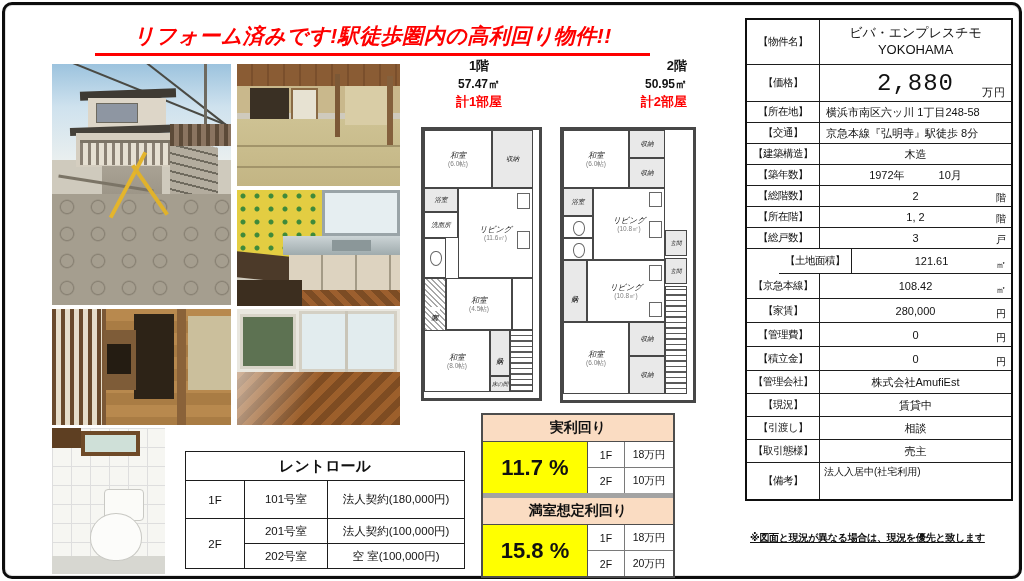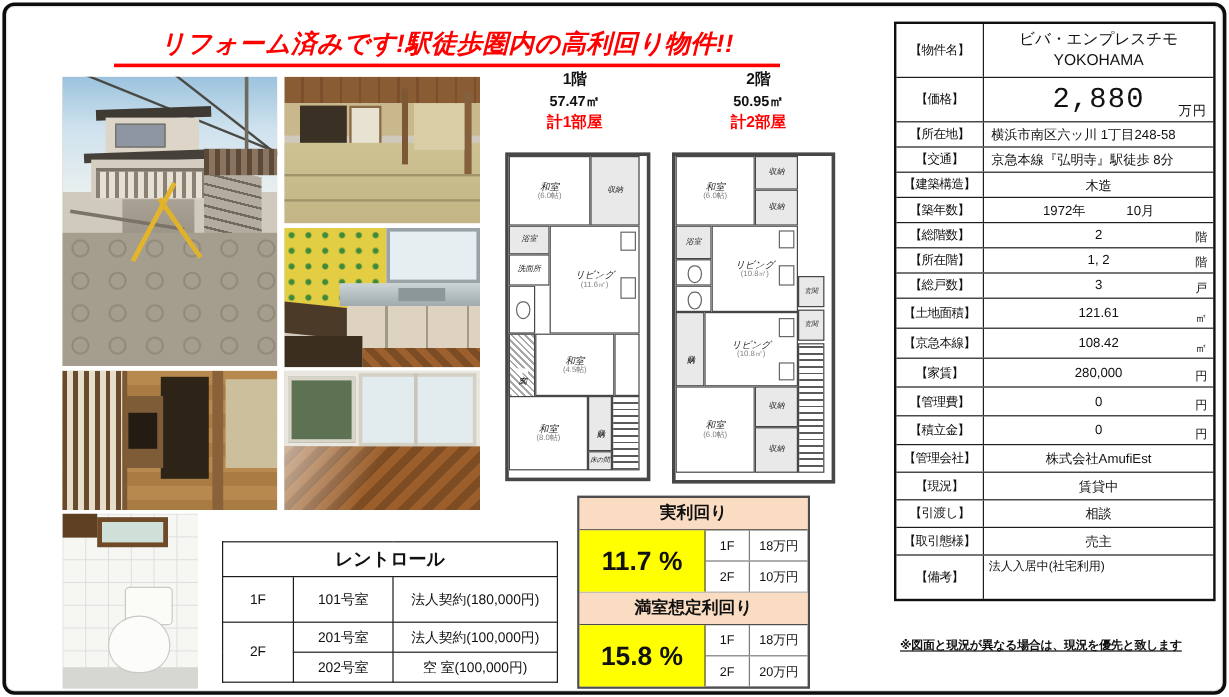--- a/index.html
+++ b/index.html
@@ -47,21 +47,21 @@
   .rentroll td{border:1.5px solid #1d1d1d;text-align:center;font-size:11.5px;padding:0 3px;}
   .rentroll .rr-head{font-size:15px;font-weight:bold;height:28px;}
   .rentroll .h38{height:38px;} .rentroll .h25{height:25px;}
   .rentroll .c1{width:52px;} .rentroll .c2{width:76px;margin-top:26px;}
 
   
   .yield{position:absolute;left:481px;top:413px;width:194px;border:2px solid #4d4d4d;background:#fff;
          display:flex;flex-direction:column;box-sizing:border-box;}
   .yhead{height:26px;background:#fadcc2;border-bottom:1px solid #4d4d4d;display:flex;
          align-items:center;justify-content:center;font-size:14px;font-weight:bold;}
-  .ybody{display:flex;height:51px;border-bottom:1px solid #a3a3a3;}
+  .ybody{display:flex;height:51px;border-bottom:5px solid #a3a3a3;}
   .ybody.last{border-bottom:none;}
   .yval{width:104px;background:#ffff00;display:flex;align-items:center;justify-content:center;
         font-size:22px;font-weight:bold;border-right:1px solid #4d4d4d;}
   .ymini{flex:1;display:flex;flex-direction:column;}
   .ymrow{flex:1;display:flex;border-bottom:1px solid #7a7a7a;}
   .ymrow:last-child{border-bottom:none;}
   .ymf{width:36px;border-right:1px solid #7a7a7a;display:flex;align-items:center;justify-content:center;font-size:10.5px;}
   .ymr{flex:1;display:flex;align-items:center;justify-content:center;font-size:10.5px;}
 
   
@@ -159,21 +159,21 @@
     <div class="abs" style="left:0;top:88%;width:100%;height:12%;background:#d7d7d1;"></div>
     <div class="abs" style="left:46%;top:42%;width:34%;height:20%;background:#fbfbf8;border:1px solid #c9c9c4;border-radius:4px;"></div>
     <div class="abs" style="left:34%;top:58%;width:44%;height:32%;background:#fcfcfa;border:1px solid #c9c9c4;border-radius:50% 50% 46% 46%;"></div>
   </div>
 
   <div class="planhead" style="left:424px;top:58px;">
     <div class="fl">1階</div>
     <div class="ar">57.47㎡</div>
     <div class="rc">計1部屋</div>
   </div>
-  <div class="planhead" style="left:577px;top:58px;">
+  <div class="planhead" style="left:577px;top:58px;text-align:right;">
     <div class="fl">2階</div>
     <div class="ar">50.95㎡</div>
     <div class="rc">計2部屋</div>
   </div>
 
   <div class="plan" style="left:421px;top:127px;width:115px;height:268px;">
     <span class="wm" style="left:8px;top:70px;">myhome-cloud</span>
     <span class="wm" style="left:26px;top:200px;">myhome-cloud</span>
     <div class="room" style="left:0;top:0;width:68px;height:58px;">
       <span class="rname">和室</span>
@@ -375,21 +375,21 @@
         <span class="unit">階</span>
       </div>
     </div>
     <div class="prow" style="height:20px;">
       <div class="plab">【総戸数】</div>
       <div class="pval">
         <span>3</span>
         <span class="unit">戸</span>
       </div>
     </div>
-    <div class="prow" style="height:24px;">
+    <div class="prow" style="height:24px;margin-left:32px;">
       <div class="plab">【土地面積】</div>
       <div class="pval">
         <span>121.61</span>
         <span class="unit">㎡</span>
       </div>
     </div>
     <div class="prow" style="height:24px;">
       <div class="plab">【京急本線】</div>
       <div class="pval">
         <span>108.42</span>

